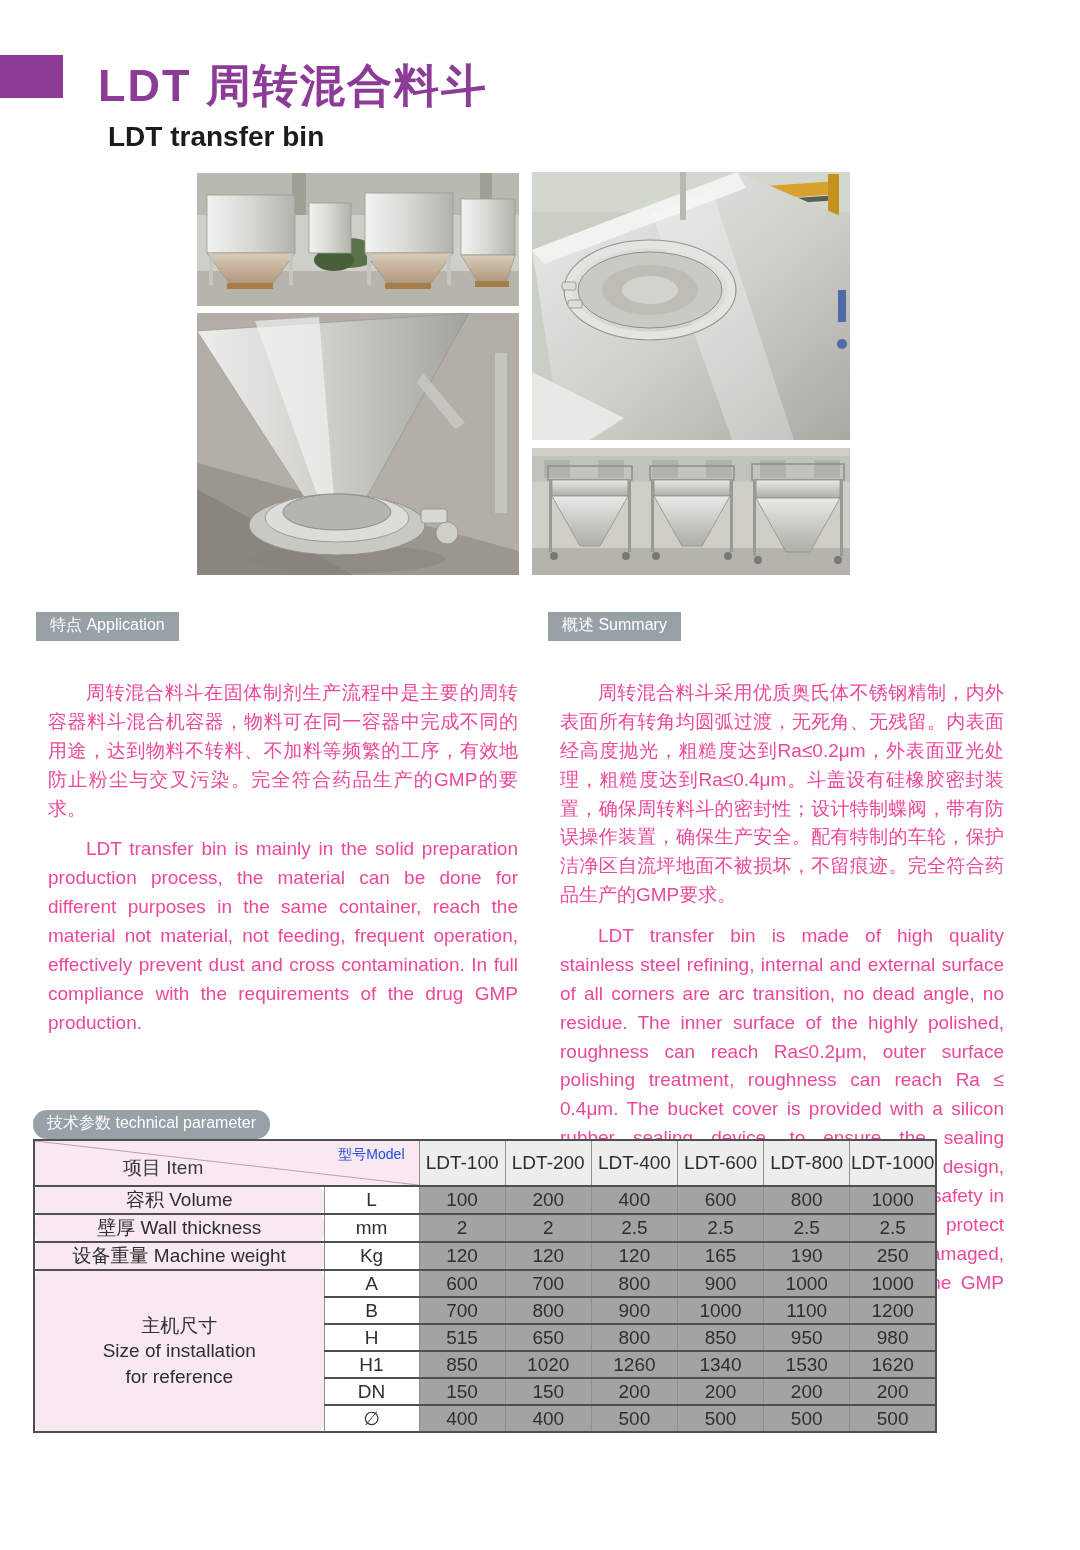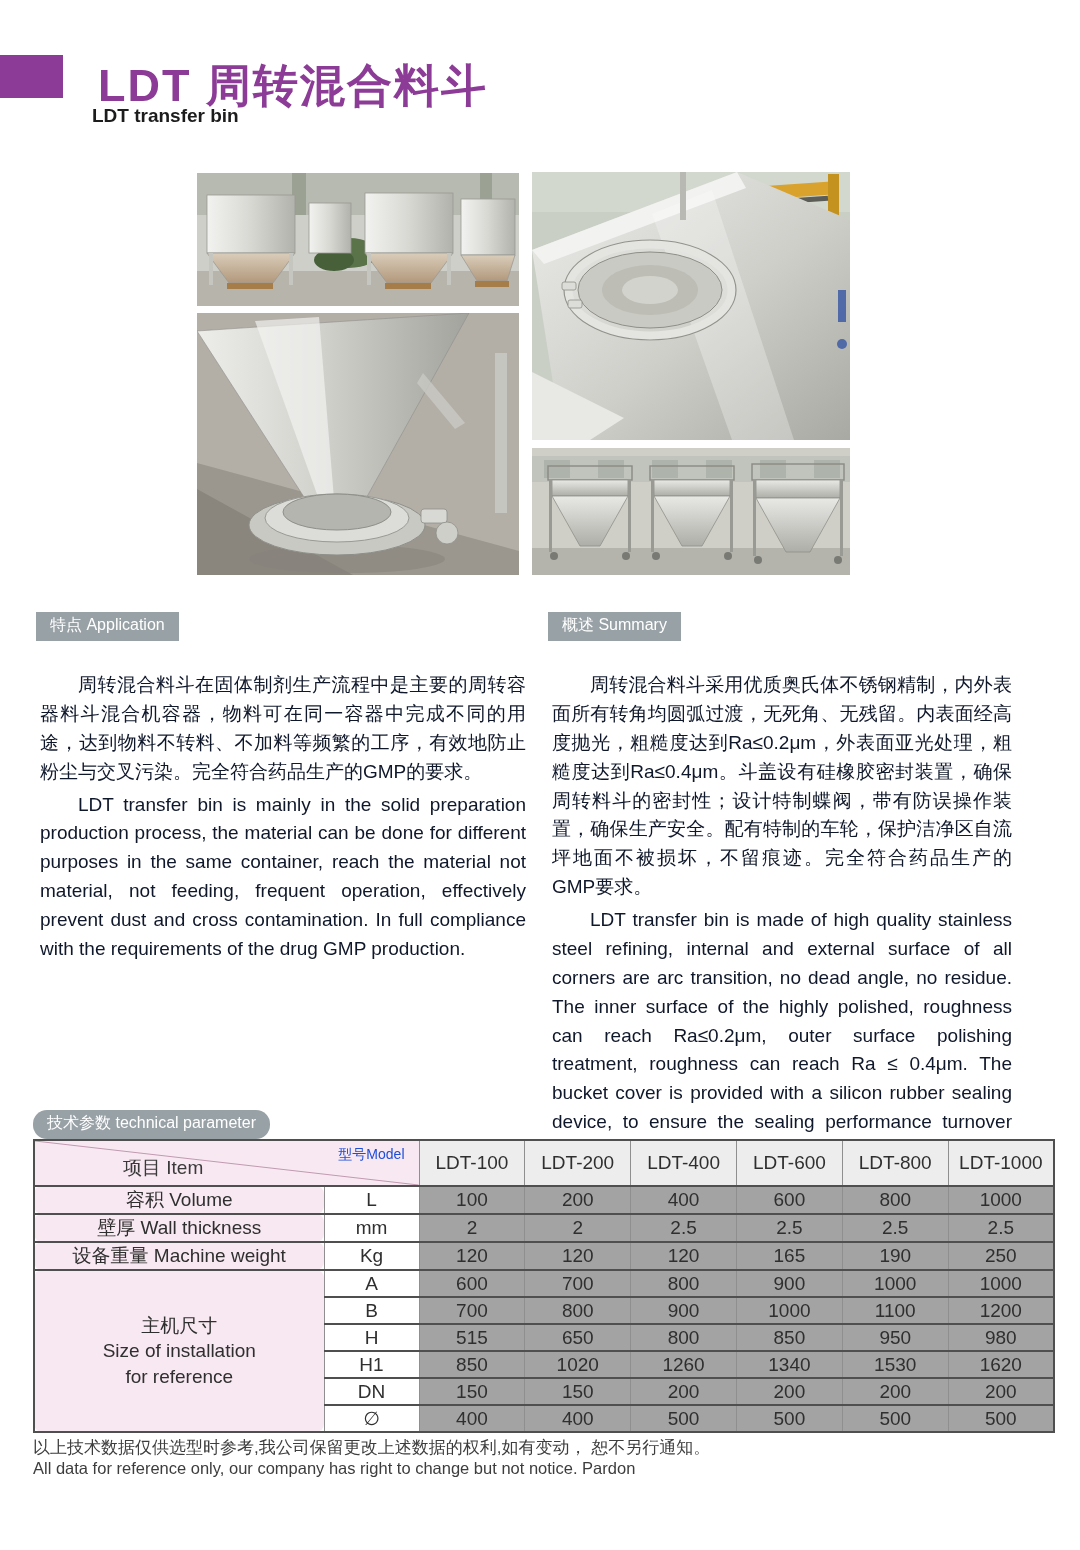--- a/index.html
+++ b/index.html
@@ -3,45 +3,45 @@
 <meta charset="utf-8">
 <style>
   html,body{margin:0;padding:0;background:#ffffff;}
   .page{position:relative;width:1080px;height:1550px;background:#ffffff;overflow:hidden;
         font-family:"Liberation Sans","DejaVu Sans",sans-serif;}
 
   
   .purple-block{position:absolute;left:0;top:55px;width:63px;height:43px;background:#8c3c97;}
   .title-cn{position:absolute;left:90px;top:48px;margin:8px;font-size:45px;font-weight:bold;
             color:#8c3c97;letter-spacing:2px;white-space:nowrap;}
-  .title-en{position:absolute;left:92px;top:105px;margin:0;font-size:19px;font-weight:bold;
+  .title-en{position:absolute;left:92px;top:105px;margin:16px;font-size:28px;font-weight:bold;
             color:#1c1c1c;white-space:nowrap;}
 
   
   .photo{position:absolute;overflow:hidden;background:#c9c9c3;}
   .photo svg{display:block;}
   .photo-a{left:197px;top:173px;width:322px;height:133px;}
   .photo-b{left:197px;top:313px;width:322px;height:262px;}
   .photo-c{left:532px;top:172px;width:318px;height:268px;}
   .photo-d{left:532px;top:448px;width:318px;height:127px;}
 
   
   .badge{display:inline-block;background:#98a1a6;color:#ffffff;font-size:16px;
          padding:3px 14px 5px 14px;white-space:nowrap;}
   .col{position:absolute;}
   .col-left{left:36px;top:612px;width:494px;}
   .col-right{left:548px;top:612px;width:468px;}
-  .col p{margin:4px;font-size:19px;line-height:1.52;color:#0f172a;text-align:justify;
+  .col p{margin:12px;font-size:19px;line-height:1.52;color:#ec4899;text-align:justify;
          text-indent:2em;}
   .col .badge{margin-bottom:26px;}
 
   
   .tech-badge{position:absolute;left:33px;top:1110px;border-radius:14px;}
   .tech-table-wrap{position:absolute;left:33px;top:1139px;width:1014px;}
-  table.params{width:1022px;border-collapse:collapse;table-layout:fixed;
+  table.params{width:904px;border-collapse:collapse;table-layout:fixed;
                font-size:19px;color:#2f2f2f;border:2px solid #4f4f4f;}
   table.params th,table.params td{border-top:2px solid #4f4f4f;border-bottom:2px solid #4f4f4f;
                border-left:1px solid #8f8f8f;border-right:1px solid #8f8f8f;
                text-align:center;vertical-align:middle;font-weight:normal;padding:0;}
   thead tr{height:46px;}
   tbody tr{height:27px;}
   .corner-cell{position:relative;background:#f8e8f2;}
   .corner-cell .corner-item{position:absolute;left:88px;bottom:4px;font-size:19px;color:#3a3a3a;}
   .corner-cell .corner-model{position:absolute;right:14px;top:5px;font-size:14px;color:#1d4ed8;}
   .corner-cell svg{position:absolute;inset:0;width:100%;height:100%;}
@@ -324,18 +324,14 @@
             <td class="value-cell">400</td>
             <td class="value-cell">500</td>
             <td class="value-cell">500</td>
             <td class="value-cell">500</td>
             <td class="value-cell">500</td>
           </tr>
         </tbody>
     </table>
   </div>
 
-  <div class="note">
-    <p class="cn">以上技术数据仅供选型时参考,我公司保留更改上述数据的权利,如有变动， 恕不另行通知。</p>
-    <p class="en">All data for reference only, our company has right to change but not notice. Pardon</p>
-  </div>
 
 </div>
 
 </body></html>

